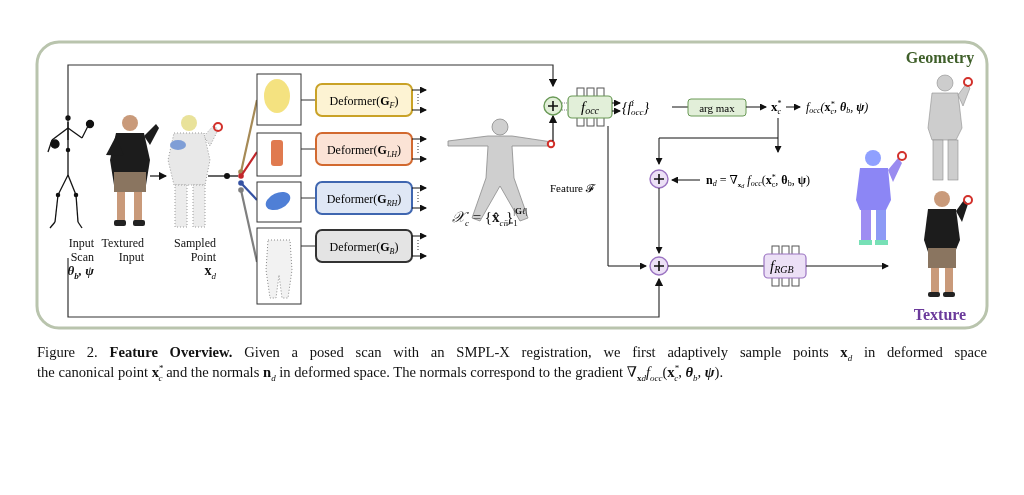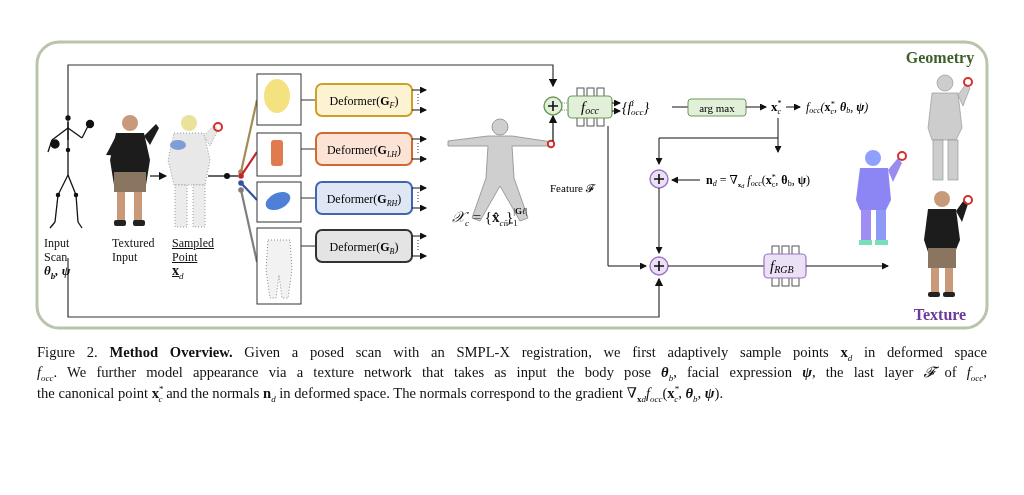--- a/index.html
+++ b/index.html
@@ -1,18 +1,18 @@
 <!DOCTYPE html>
 <html><head>
 <meta charset="utf-8">
 <style>
   html,body{margin:0;padding:0;background:#fff;}
   body{width:1024px;height:495px;position:relative;overflow:hidden;font-family:"Liberation Serif","DejaVu Serif",serif;color:#111;}
   #fig{position:absolute;left:0;top:0;}
-  .lbl{position:absolute;font-size:12px;text-align:left;line-height:14px;}
+  .lbl{position:absolute;font-size:12px;text-align:right;line-height:14px;}
   .caption{position:absolute;left:37px;top:342px;width:950px;font-size:14.6px;line-height:20.3px;text-align:justify;}
   .caption .ln{display:block;white-space:nowrap;text-align-last:justify;}
   .caption .ln.last{text-align-last:left;}
   .caption b{font-weight:bold;}
   .caption .ref{color:#d0201c;}
   sub,sup{font-size:9px;line-height:0;}
 </style>
 </head>
 <body>
 
@@ -243,30 +243,29 @@
     <rect x="943" y="292" width="12" height="5" rx="2" fill="#222"></rect>
   </g>
   <text id="texture-text" x="940" y="320" font-size="16" font-weight="bold" text-anchor="middle" fill="#6b3a9b">Texture</text>
 </svg>
 
 <div class="lbl" style="left:44px;top:236px;width:50px;">
   <div>Input</div>
   <div>Scan</div>
   <div style="font-weight:bold;font-style:italic;font-size:13px;font-family:Liberation Serif, serif;">θ<sub>b</sub>, ψ</div>
 </div>
-<div class="lbl" style="left:112px;top:236px;width:56px;">
+<div class="lbl" style="left:88px;top:236px;width:56px;">
   <div>Textured</div>
   <div>Input</div>
 </div>
-<div class="lbl" style="left:172px;top:236px;width:56px;text-decoration:underline;">
+<div class="lbl" style="left:160px;top:236px;width:56px;">
   <div>Sampled</div>
   <div>Point</div>
   <div style="font-size:14px;"><b>x</b><sub><i>d</i></sub></div>
 </div>
 <div class="lbl" style="left:452px;top:210px;width:110px;font-size:15px;text-align:left;">
   <i>𝒳<sub>c</sub></i> = {<b>x̂</b><sub><i>ci</i></sub>}<sup><span style="position:relative;top:-2px">|<b>G</b><i>ℓ</i>|</span></sup><sub style="margin-left:-22px">i=1</sub>
 </div>
 
 <div class="caption">
-  <span class="ln"><span>Figure 2.</span> <b>Method Overview.</b> Given a posed scan with an SMPL-X registration, we first adaptively sample points <b>x</b><sub><i>d</i></sub> in deformed space</span>
-  <span class="ln"><i>f</i><sub><i>occ</i></sub>. We further model appearance via a texture network that takes as input the body pose <b><i>θ</i></b><sub><i>b</i></sub>, facial expression <b><i>ψ</i></b>, the last layer <i>𝓕</i> of <i>f</i><sub><i>occ</i></sub>,</span>
+  <span class="ln"><span>Figure 2.</span> <b>Feature Overview.</b> Given a posed scan with an SMPL-X registration, we first adaptively sample points <b>x</b><sub><i>d</i></sub> in deformed space</span>
   <span class="ln last">the canonical point <b>x</b><sup>*</sup><sub style="margin-left:-5px"><i>c</i></sub> and the normals <b>n</b><sub><i>d</i></sub> in deformed space. The normals correspond to the gradient ∇<sub><b>x</b><i>d</i></sub><i>f</i><sub><i>occ</i></sub>(<b>x</b><sup>*</sup><sub style="margin-left:-5px"><i>c</i></sub>, <b><i>θ</i></b><sub><i>b</i></sub>, <b><i>ψ</i></b>).</span>
 </div>
 
 </body></html>

